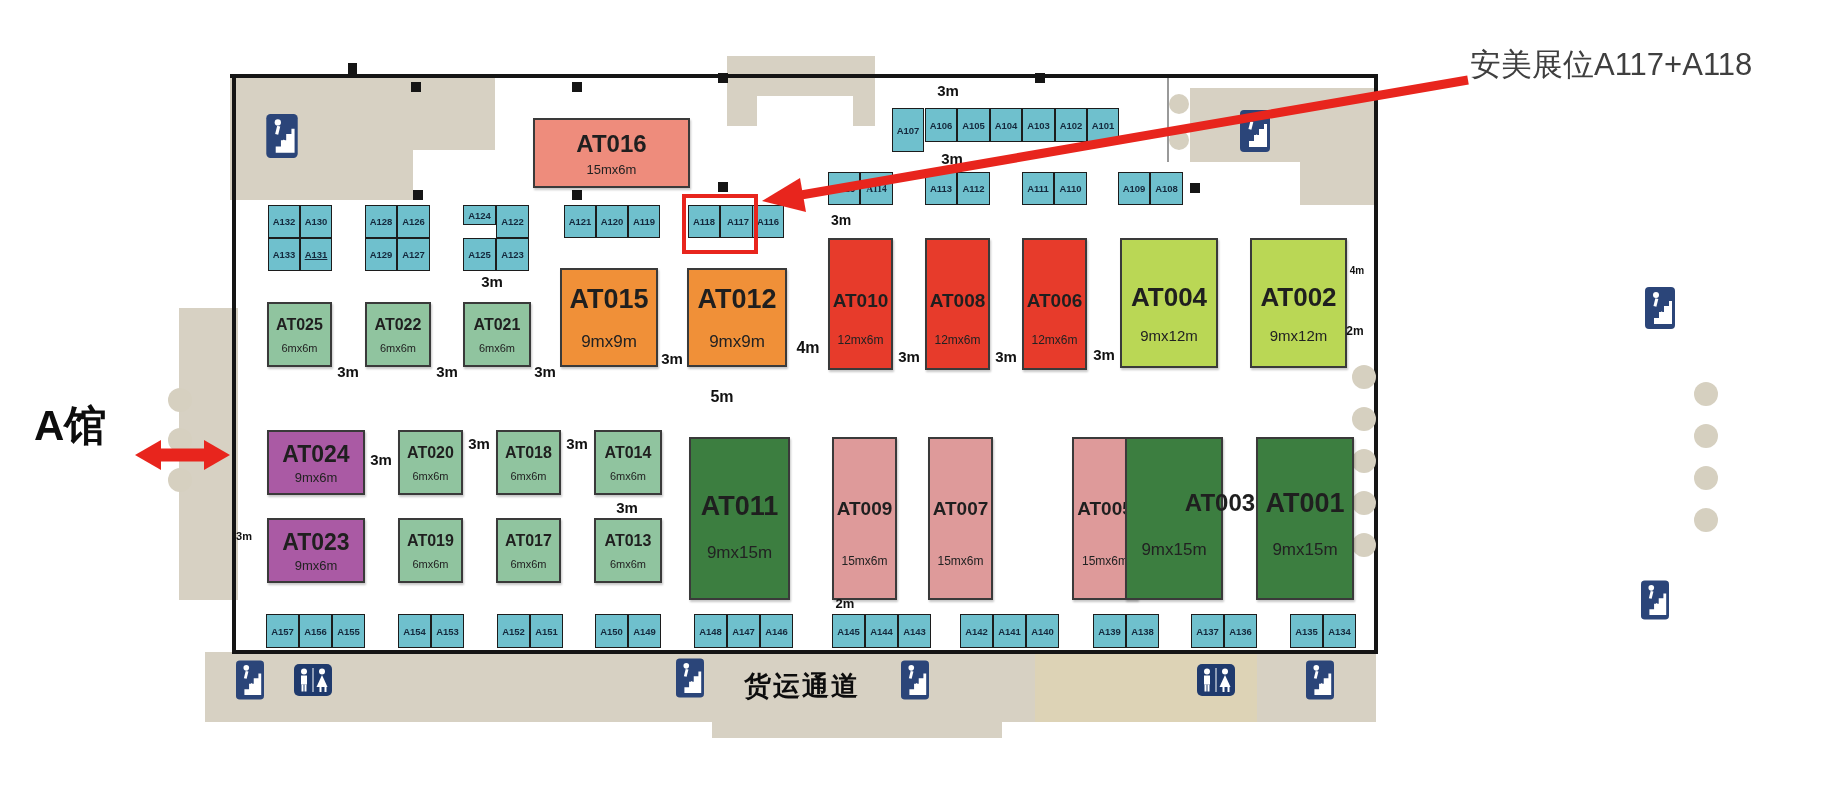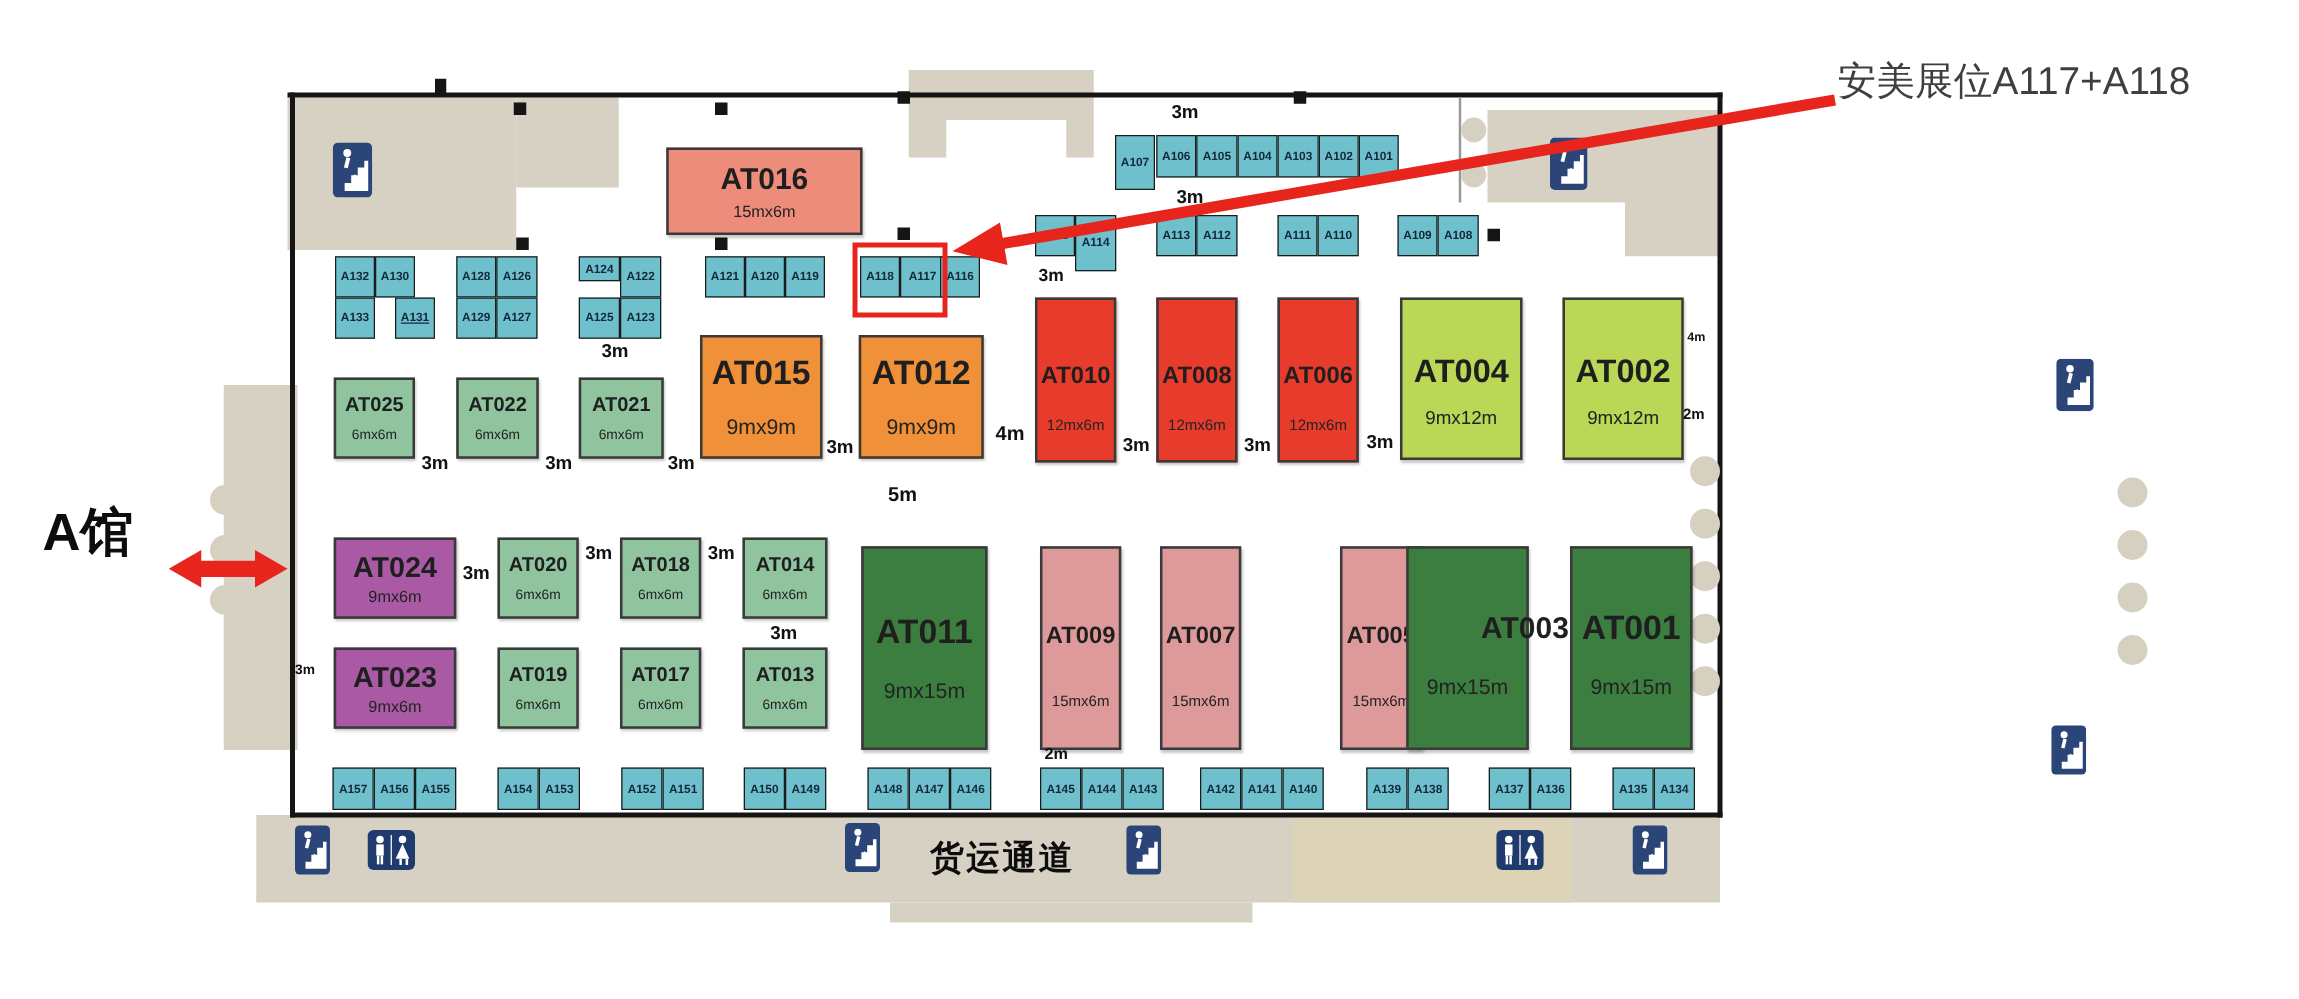--- a/index.html
+++ b/index.html
@@ -187,31 +187,31 @@
         <div class="bd" style="top: 70%; font-size: 17px;">9mx15m</div>
       </div>
       <div class="sbooth" style="left: 892px; top: 108px; width: 32px; height: 44px;">A107</div>
       <div class="sbooth" style="left: 925px; top: 108px; width: 32px; height: 34px;">A106</div>
       <div class="sbooth" style="left: 957px; top: 108px; width: 33px; height: 34px;">A105</div>
       <div class="sbooth" style="left: 990px; top: 108px; width: 32px; height: 34px;">A104</div>
       <div class="sbooth" style="left: 1022px; top: 108px; width: 33px; height: 34px;">A103</div>
       <div class="sbooth" style="left: 1055px; top: 108px; width: 32px; height: 34px;">A102</div>
       <div class="sbooth" style="left: 1087px; top: 108px; width: 32px; height: 34px;">A101</div>
       <div class="sbooth" style="left: 828px; top: 172px; width: 32px; height: 33px;">A115</div>
-      <div class="sbooth" style="left: 860px; top: 172px; width: 33px; height: 45px;">A114</div>
+      <div class="sbooth" style="left: 860px; top: 172px; width: 33px; height: 33px; font-family: Liberation Serif, serif;">A114</div>
       <div class="sbooth" style="left: 925px; top: 172px; width: 32px; height: 33px;">A113</div>
       <div class="sbooth" style="left: 957px; top: 172px; width: 33px; height: 33px;">A112</div>
       <div class="sbooth" style="left: 1022px; top: 172px; width: 32px; height: 33px;">A111</div>
       <div class="sbooth" style="left: 1054px; top: 172px; width: 33px; height: 33px;">A110</div>
       <div class="sbooth" style="left: 1118px; top: 172px; width: 32px; height: 33px;">A109</div>
       <div class="sbooth" style="left: 1150px; top: 172px; width: 33px; height: 33px;">A108</div>
       <div class="sbooth" style="left: 268px; top: 205px; width: 32px; height: 33px;">A132</div>
       <div class="sbooth" style="left: 300px; top: 205px; width: 32px; height: 33px;">A130</div>
       <div class="sbooth" style="left: 268px; top: 238px; width: 32px; height: 33px;">A133</div>
-      <div class="sbooth" style="left: 316px; top: 238px; width: 32px; height: 33px; text-decoration: underline;">A131</div>
+      <div class="sbooth" style="left: 300px; top: 238px; width: 32px; height: 33px; text-decoration: underline;">A131</div>
       <div class="sbooth" style="left: 365px; top: 205px; width: 32px; height: 33px;">A128</div>
       <div class="sbooth" style="left: 397px; top: 205px; width: 33px; height: 33px;">A126</div>
       <div class="sbooth" style="left: 365px; top: 238px; width: 32px; height: 33px;">A129</div>
       <div class="sbooth" style="left: 397px; top: 238px; width: 33px; height: 33px;">A127</div>
       <div class="sbooth" style="left: 463px; top: 205px; width: 33px; height: 20px;">A124</div>
       <div class="sbooth" style="left: 496px; top: 205px; width: 33px; height: 33px;">A122</div>
       <div class="sbooth" style="left: 463px; top: 238px; width: 33px; height: 33px;">A125</div>
       <div class="sbooth" style="left: 496px; top: 238px; width: 33px; height: 33px;">A123</div>
       <div class="sbooth" style="left: 564px; top: 205px; width: 32px; height: 33px;">A121</div>
       <div class="sbooth" style="left: 596px; top: 205px; width: 32px; height: 33px;">A120</div>

